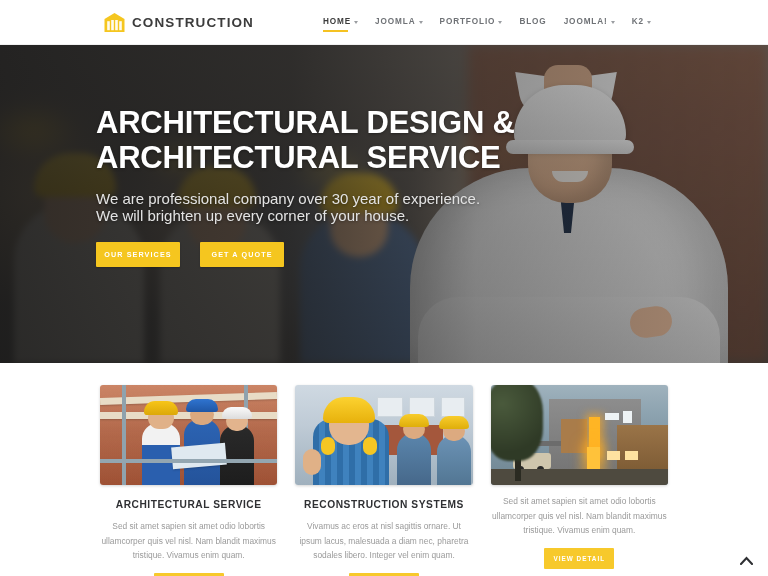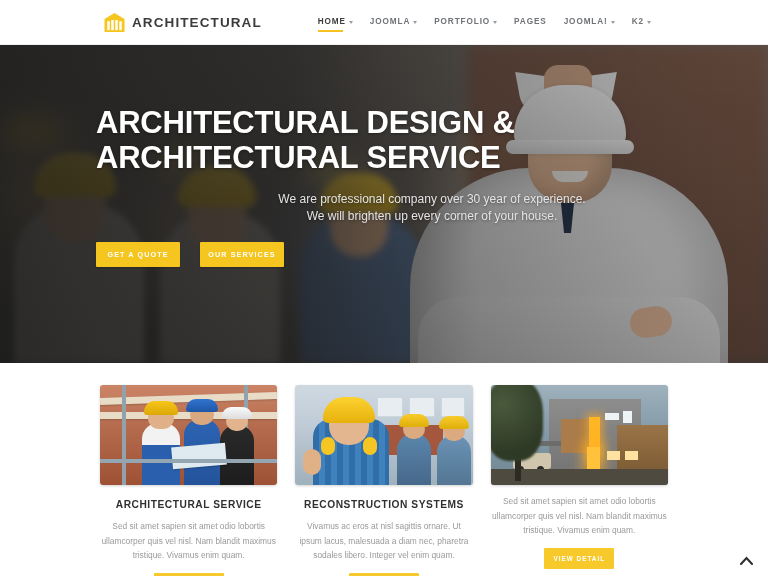--- a/index.html
+++ b/index.html
@@ -172,24 +172,23 @@
     color: #ffffff;
     font-size: 31px;
     line-height: 35px;
     font-weight: 700;
     letter-spacing: -.2px;
     text-shadow: 0 1px 3px rgba(0,0,0,.35);
   }
   .hero-sub {
     margin-top: 16px;
     color: #e3e3e3;
-    font-size: 12px;
+    font-size: 15px;
     line-height: 16.5px;
     text-shadow: 0 1px 3px rgba(0,0,0,.4);
-    text-align: center;
   }
   .hero-btns { margin-top: 18px; display: flex; gap: 20px; }
   .btn-yellow {
     background: #f5c61f;
     color: #ffffff;
     font-size: 7.2px;
     font-weight: 700;
     letter-spacing: 1.1px;
     padding: 8px 0;
     width: 84px;
@@ -334,38 +333,38 @@
     <div class="brand">
       <span class="brand-mark">
         <svg class="brand-mark" viewBox="0 0 21 19" xmlns="http://www.w3.org/2000/svg">
           <path d="M10.5 0 L20.5 6 L20.5 19 L0.5 19 L0.5 6 Z" fill="#f5c61f"></path>
           <rect x="3.2" y="8.2" width="2.6" height="9" fill="#ffffff" opacity=".92"></rect>
           <rect x="7.2" y="7.0" width="2.6" height="10.2" fill="#ffffff" opacity=".92"></rect>
           <rect x="11.2" y="7.0" width="2.6" height="10.2" fill="#ffffff" opacity=".92"></rect>
           <rect x="15.2" y="8.2" width="2.6" height="9" fill="#ffffff" opacity=".92"></rect>
         </svg>
       </span>
-      <span class="brand-name">ARCHITECTURAL</span>
+      <span class="brand-name">CONSTRUCTION</span>
     </div>
 
     <nav class="nav">
       <div class="nav-item active">
         <span>HOME</span>
         <i class="caret"></i>
       </div>
       <div class="nav-item">
         <span>JOOMLA</span>
         <i class="caret"></i>
       </div>
       <div class="nav-item">
         <span>PORTFOLIO</span>
         <i class="caret"></i>
       </div>
       <div class="nav-item">
-        <span>PAGES</span>
+        <span>BLOG</span>
       </div>
       <div class="nav-item">
         <span>JOOMLA!</span>
         <i class="caret"></i>
       </div>
       <div class="nav-item">
         <span>K2</span>
         <i class="caret"></i>
       </div>
     </nav>
@@ -408,22 +407,22 @@
     <div class="hero-inner">
       <h1 class="hero-title">
         <span>ARCHITECTURAL DESIGN &amp;</span><br>
         <span>ARCHITECTURAL SERVICE</span>
       </h1>
       <p class="hero-sub">
         <span>We are professional company over 30 year of experience.</span><br>
         <span>We will brighten up every corner of your house.</span>
       </p>
       <div class="hero-btns">
+        <button class="btn-yellow">OUR SERVICES</button>
         <button class="btn-yellow">GET A QUOTE</button>
-        <button class="btn-yellow">OUR SERVICES</button>
       </div>
     </div>
   </div>
 
   <div class="services">
 
     <div class="card">
       <div class="card-img img1">
         <div class="beam b1"></div>
           <div class="beam b2"></div>

